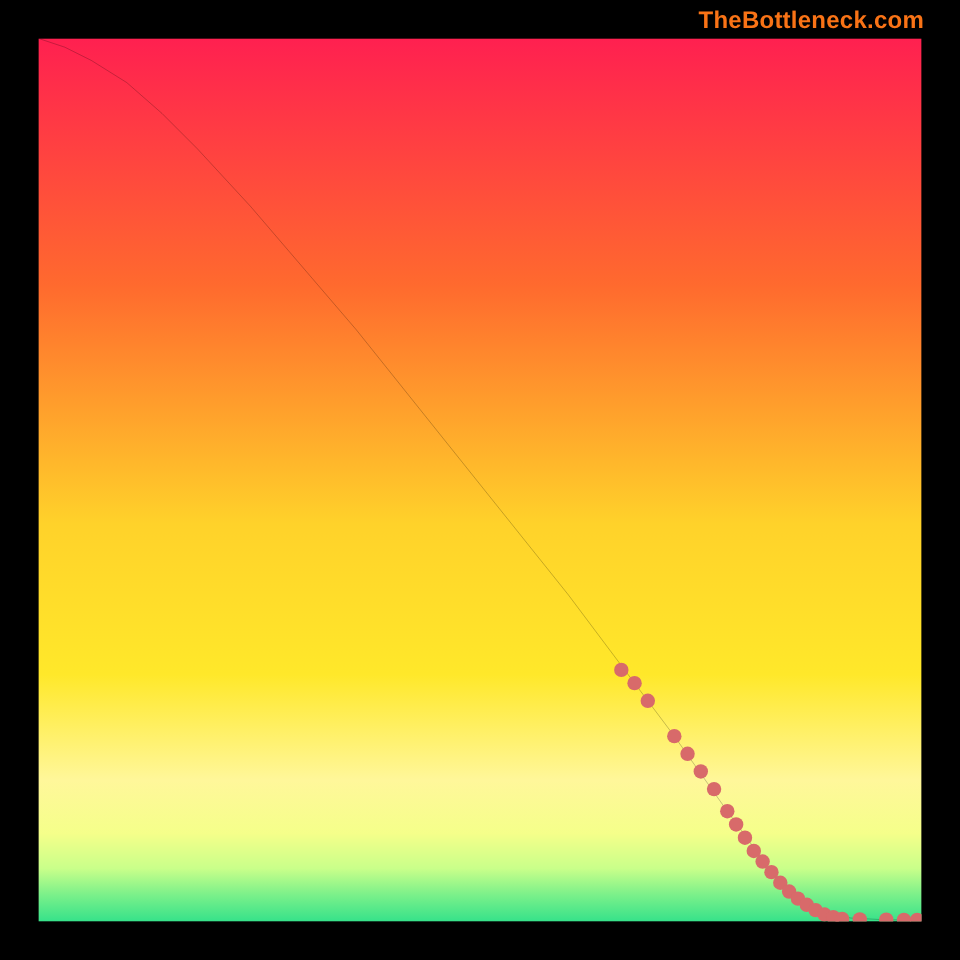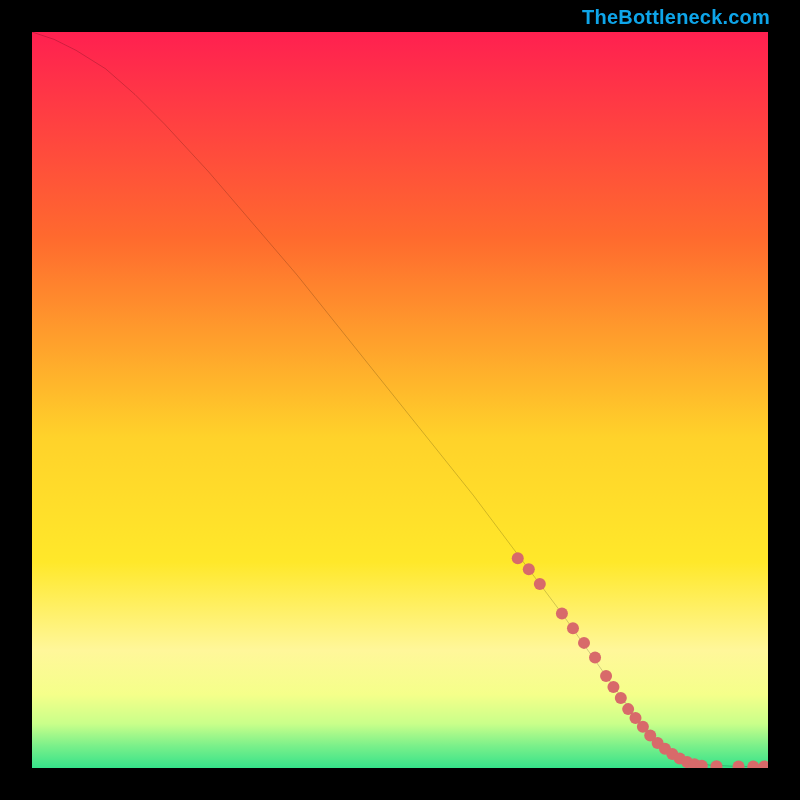--- a/index.html
+++ b/index.html
@@ -17,21 +17,21 @@
     width: 736px;
     height: 736px;
   }
   .watermark {
     position: absolute;
     top: 6px;
     right: 30px;
     font-family: Arial, Helvetica, sans-serif;
     font-size: 20px;
     font-weight: 600;
-    color: #0ea5e9;
+    color: #f97316;
     letter-spacing: 0.2px;
   }
 </style>
 </head>
 <body>
 
 <div class="stage">
   <div class="watermark">TheBottleneck.com</div>
   <svg class="plot" viewBox="0 0 100 100" preserveAspectRatio="none">
     <defs>

